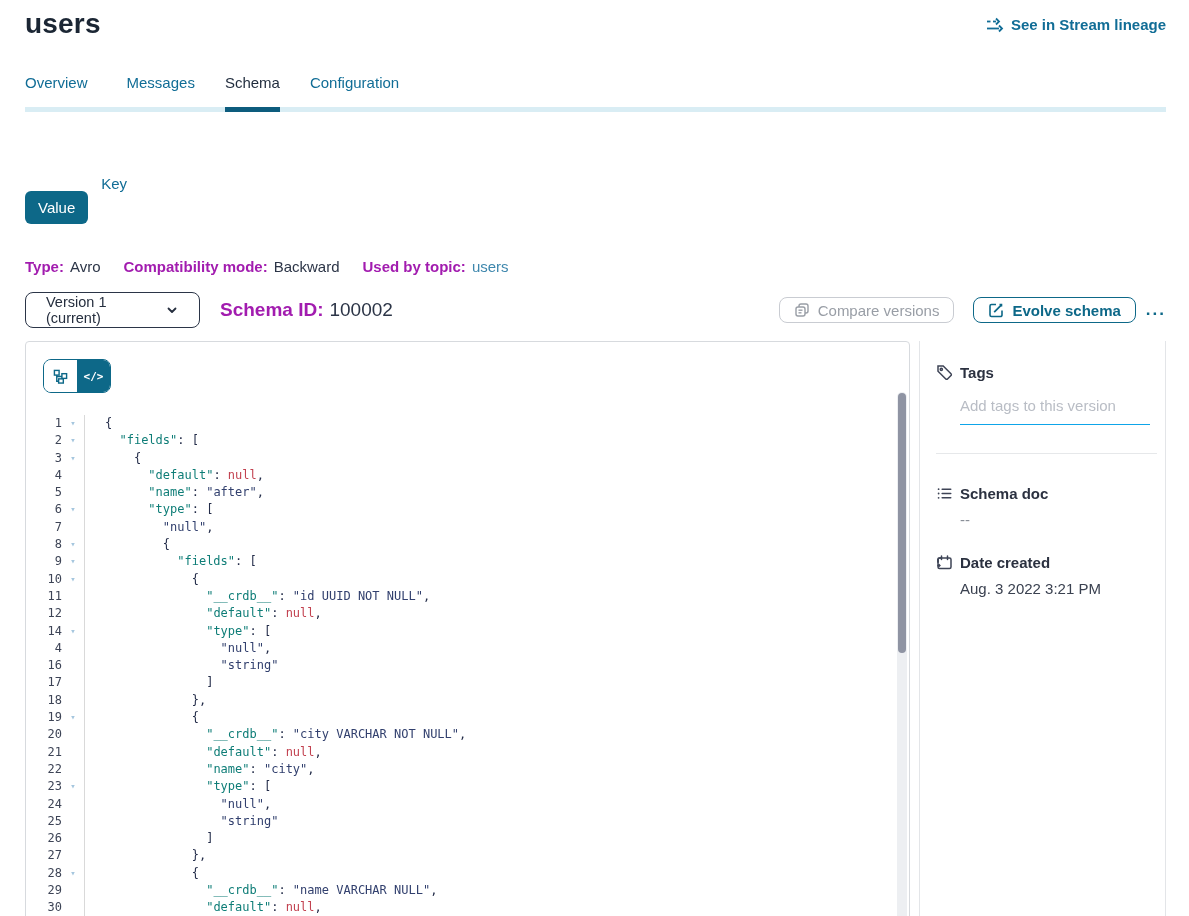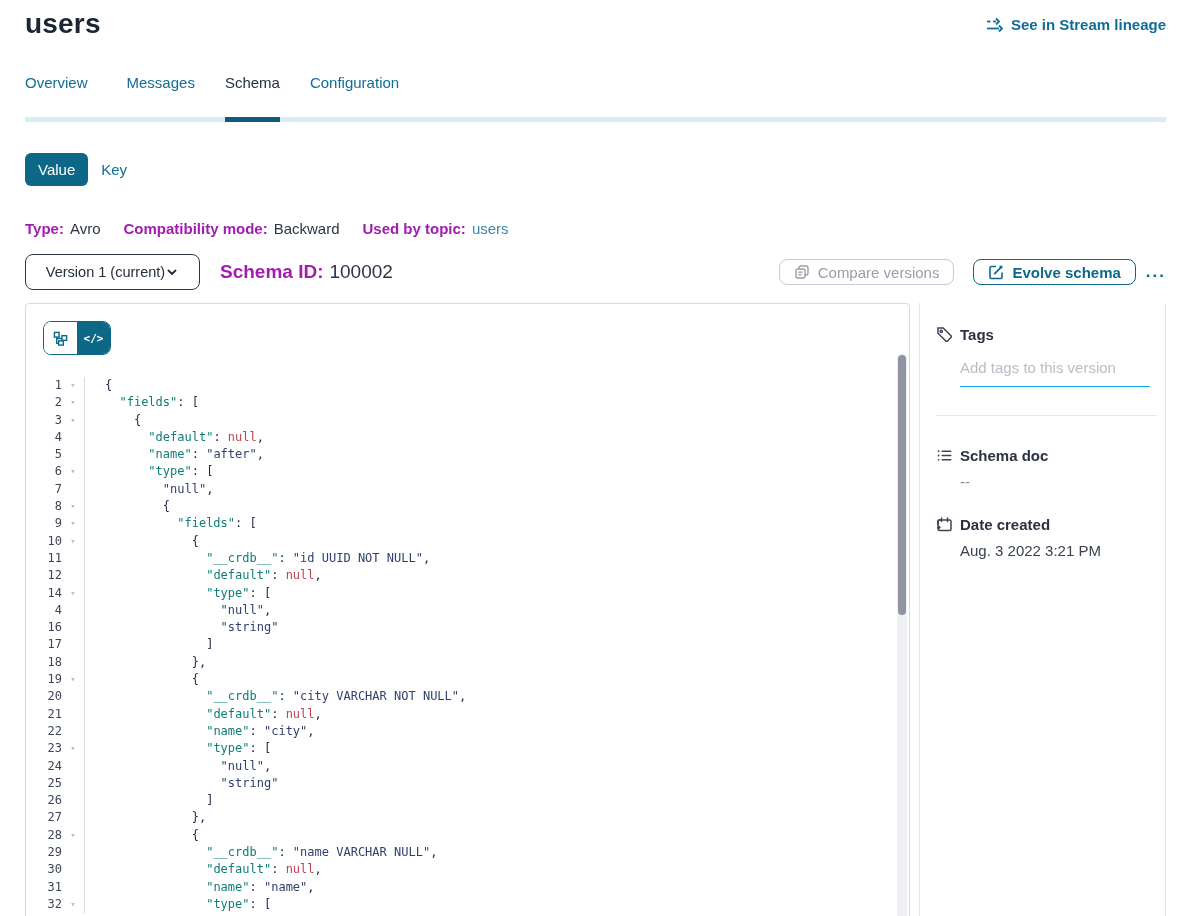--- a/index.html
+++ b/index.html
@@ -7,41 +7,41 @@
   body { font-family:"Liberation Sans", sans-serif; color:#1f2b3c; }
   .page { width:1189px; height:916px; padding:0 23px 0 25px; overflow:hidden; }
 
   
   .header { display:flex; justify-content:space-between; align-items:flex-start; padding-top:8px; }
   .page-title { font-size:28px; font-weight:700; color:#1b2634; letter-spacing:.2px; }
   .lineage-link { display:flex; align-items:center; gap:7px; color:#116d96; font-size:15px; font-weight:600; margin-top:8px; cursor:pointer; }
 
   
   .tabs { position:relative; margin-top:34px; display:flex; padding-bottom:5px; }
-  .tab { position:relative; font-size:15px; font-weight:500; color:#116d96; padding-bottom:26px; margin-right:30px; cursor:pointer; z-index:2; }
+  .tab { position:relative; font-size:15px; font-weight:500; color:#116d96; padding-bottom:16px; margin-right:30px; cursor:pointer; z-index:2; }
   .tab:first-child { margin-right:39px; }
   .tab.active { color:#1f2b3c;text-align:right; }
   .tab-track { position:absolute; left:0; right:0; bottom:0; height:5px; background:#d9edf4; z-index:1; }
   .active-underline { position:absolute; left:0; right:0; bottom:-5px; height:5px; background:#0d5c7d; }
 
   
   .toggle-row { margin-top:31px; display:flex; align-items:center; }
-  .value-btn { background:#0d6888; color:#fff; font-size:15px; font-weight:500; border:none; border-radius:6px; padding:8px 13px; cursor:pointer; }
+  .value-btn { background:#0d6888; color:#fff; font-size:15px; font-weight:500; border:none; border-radius:6px; padding:8px 13px; cursor:pointer;margin-top:48px; }
   .key-btn { background:none; border:none; color:#116d96; font-size:15px; font-weight:500; margin-left:13px; cursor:pointer; }
 
   
   .meta-row { margin-top:34px; display:flex; align-items:center; font-size:15px; }
   .meta-label { font-weight:700; color:#a21caf; margin-right:6px; }
   .meta-value { color:#2c3547; }
   .meta-group { display:flex; margin-right:23px; }
   .topic-link { color:#3e87ad; cursor:pointer; }
 
   
   .controls-row { margin-top:17px; display:flex; align-items:center; }
-  .version-select { display:flex; align-items:center; justify-content:center; width:175px; height:36px; border:1px solid #2b3547; border-radius:8px; padding:0 1px; font-size:14.5px; color:#252e3e; cursor:pointer; background:#fff; }
+  .version-select { display:flex; align-items:center; justify-content:flex-start; width:175px; height:36px; border:1px solid #2b3547; border-radius:8px; padding:0 20px; font-size:14.5px; color:#252e3e; cursor:pointer; background:#fff; }
   .schema-id { margin-left:20px; font-size:19px; display:flex; }
   .spacer { flex:1; }
   .btn { display:flex; align-items:center; gap:8px; height:26px; border-radius:8px; background:#fff; font-size:15px; padding:0 14px; cursor:pointer; }
   .compare-btn { border:1px solid #c9ccd2; color:#999ea6; font-weight:500; }
   .evolve-btn { border:1px solid #0d6888; color:#0d6888; font-weight:600; margin-left:19px; }
   .more-btn { border:none; background:none; color:#0d6888; font-size:17px; font-weight:800; letter-spacing:2px; margin-left:10px; cursor:pointer; }
 
   
   .main { margin-top:13px; display:flex; height:614px; overflow:hidden; }
   .code-panel { position:relative; width:886px; height:700px; border:1px solid #d7dade; border-radius:4px; background:#fff; }

